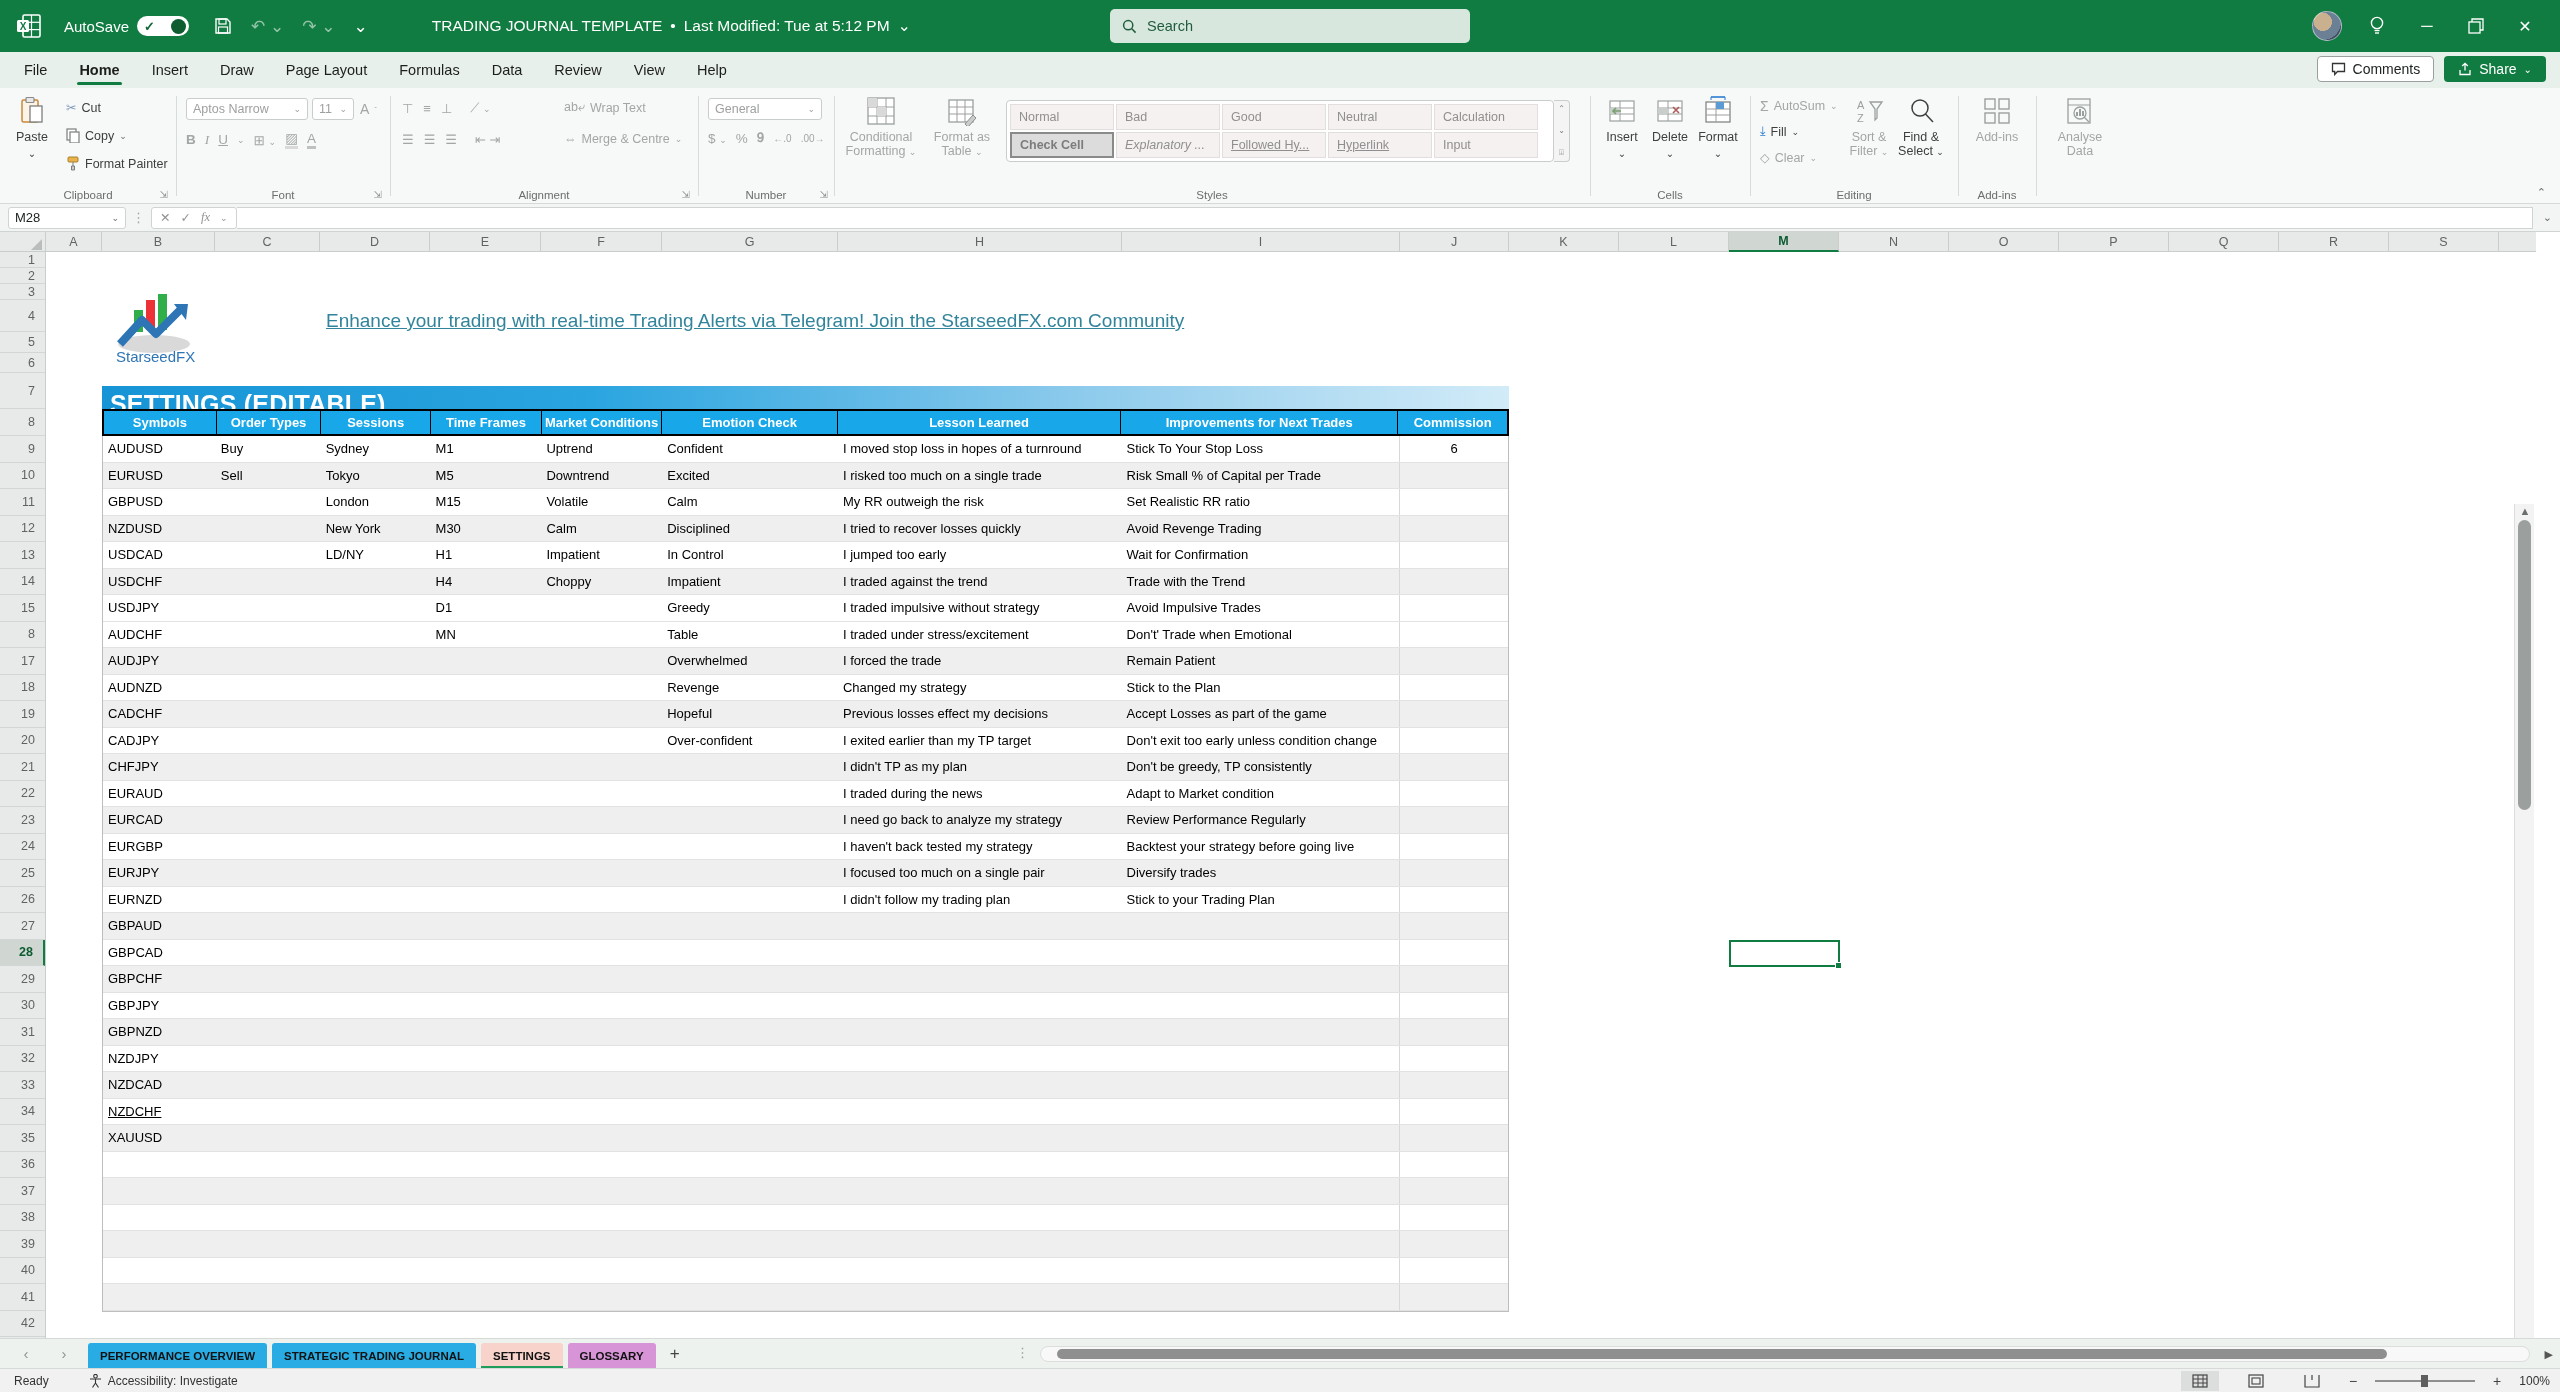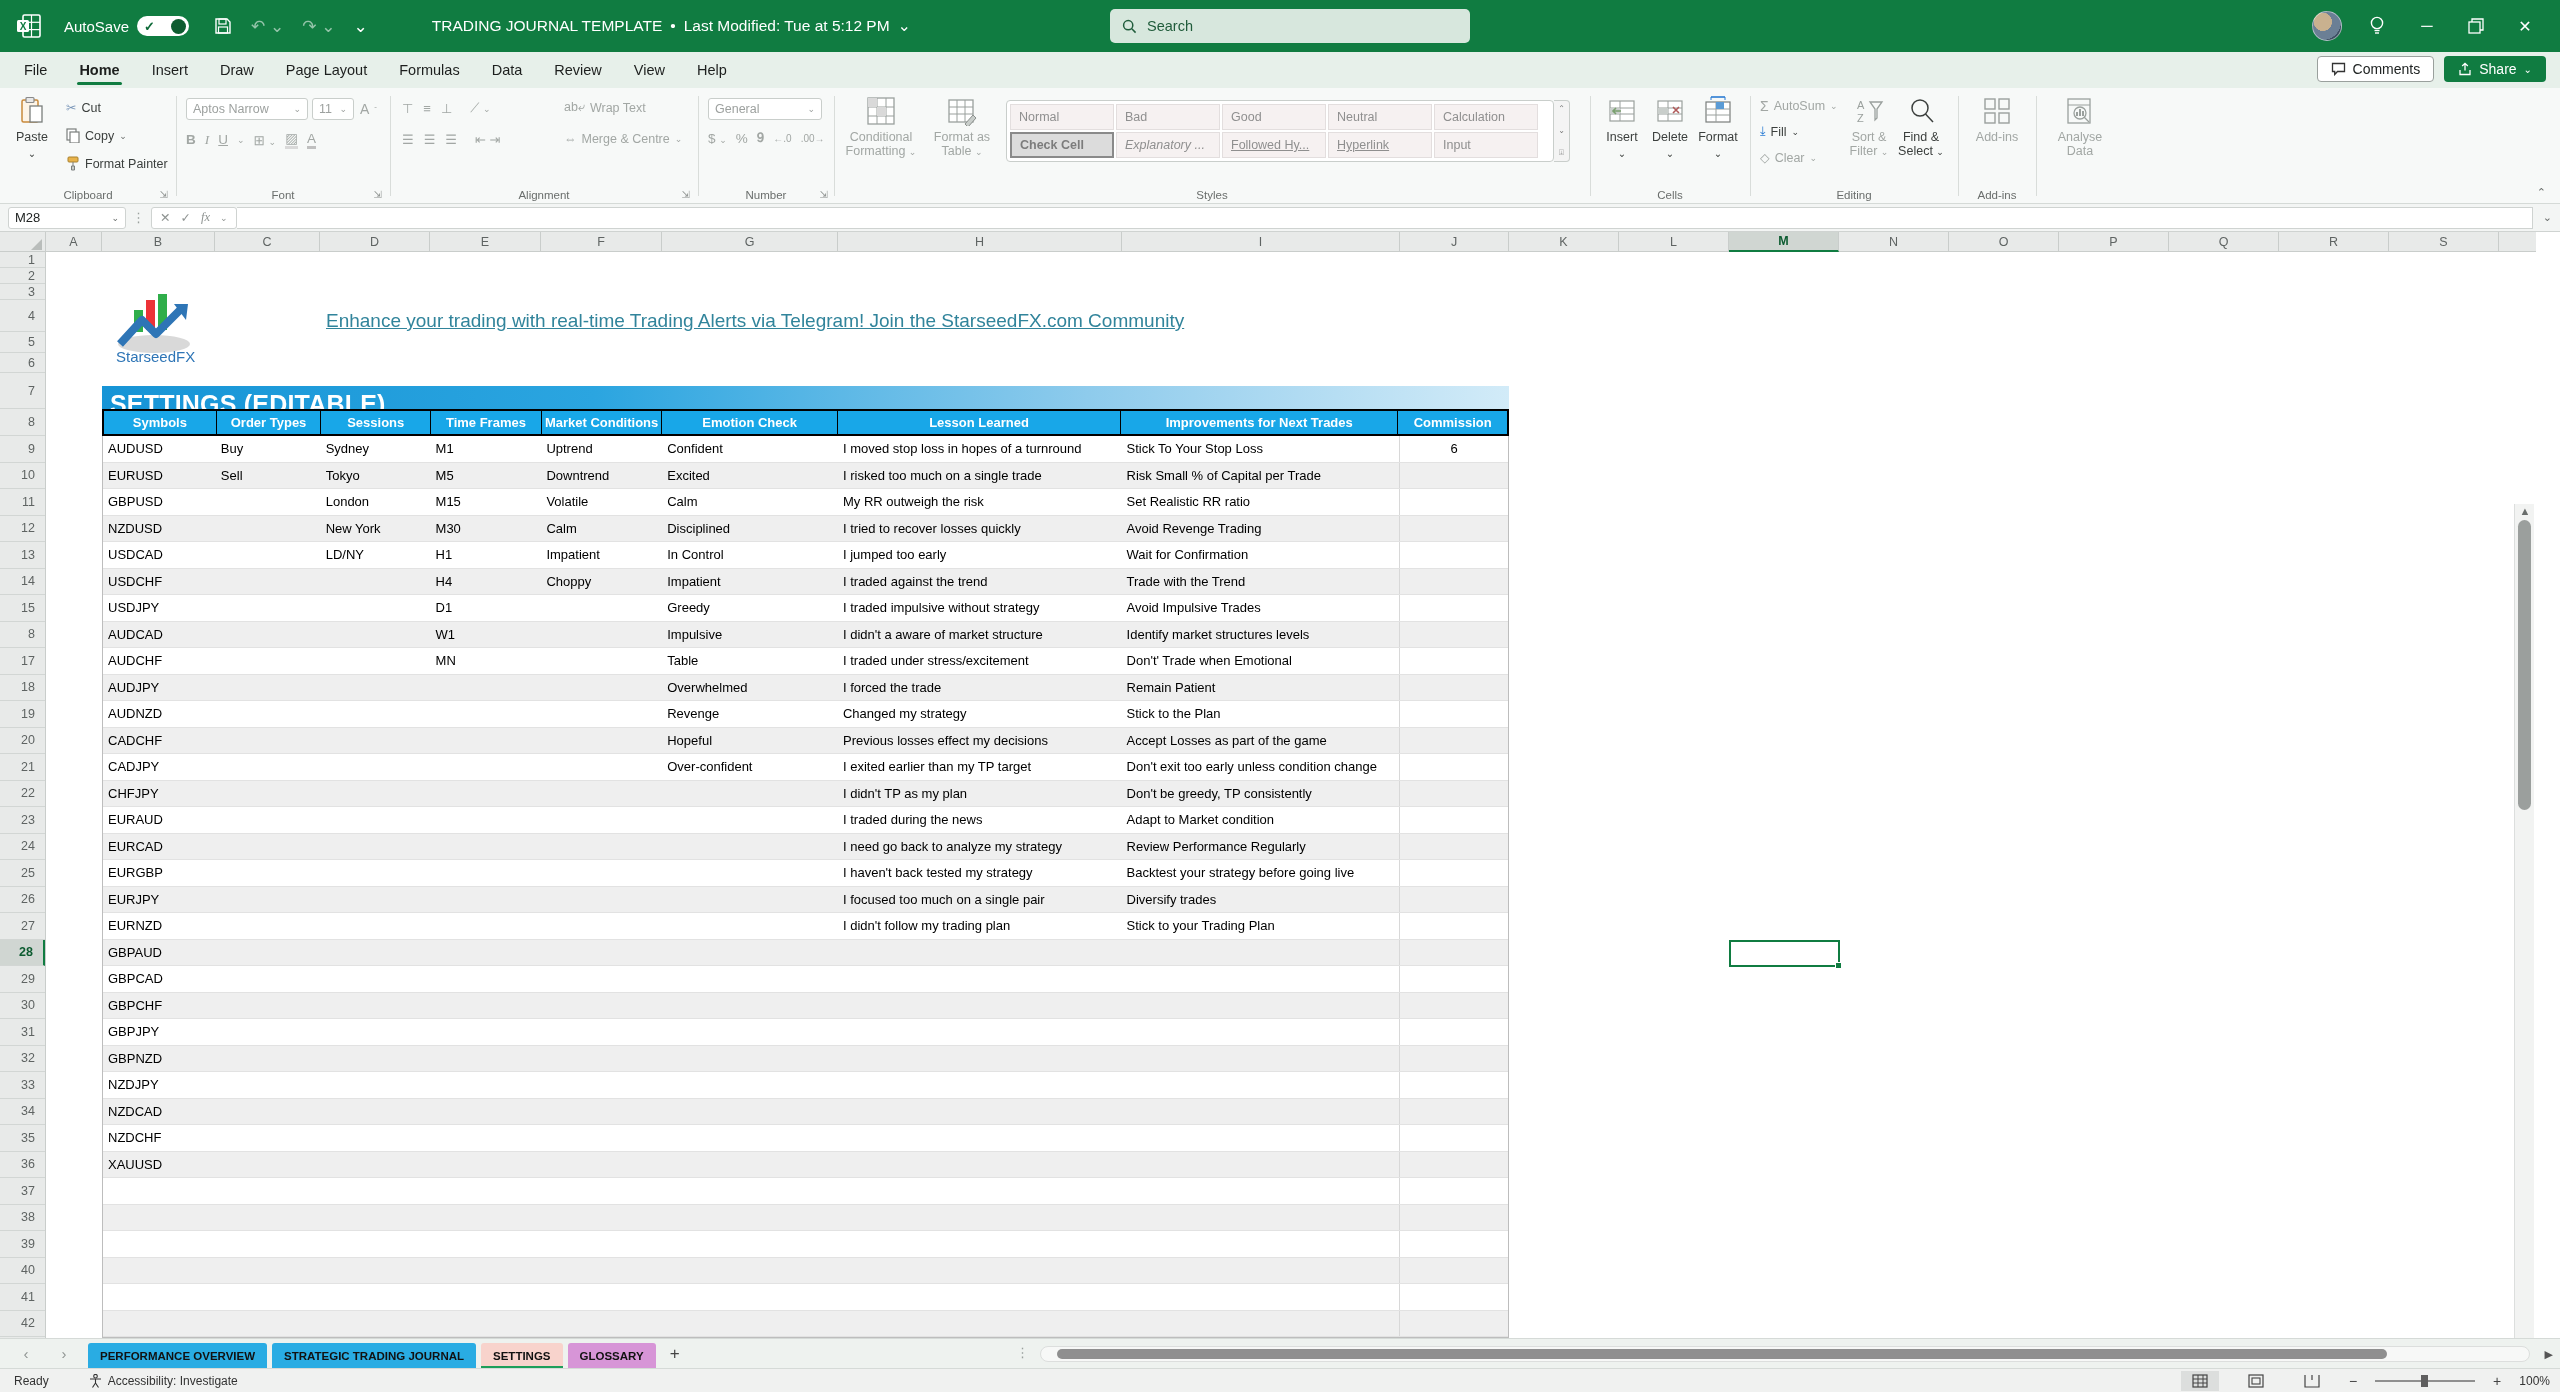--- a/index.html
+++ b/index.html
@@ -639,31 +639,20 @@
           <div class="td" style="width: 113px;">USDJPY</div>
           <div class="td" style="width: 105px;"></div>
           <div class="td" style="width: 110px;"></div>
           <div class="td" style="width: 111px;">D1</div>
           <div class="td" style="width: 121px;"></div>
           <div class="td" style="width: 176px;">Greedy</div>
           <div class="td" style="width: 284px;">I traded impulsive without strategy</div>
           <div class="td" style="width: 278px;">Avoid Impulsive Trades</div>
           <div class="td commission" style="width: 109px;"></div>
         </div>
-        <div class="tr band">
-          <div class="td" style="width: 113px;">AUDCAD</div>
-          <div class="td" style="width: 105px;"></div>
-          <div class="td" style="width: 110px;"></div>
-          <div class="td" style="width: 111px;">W1</div>
-          <div class="td" style="width: 121px;"></div>
-          <div class="td" style="width: 176px;">Impulsive</div>
-          <div class="td" style="width: 284px;">I didn't a aware of market structure</div>
-          <div class="td" style="width: 278px;">Identify market structures levels</div>
-          <div class="td commission" style="width: 109px;"></div>
-        </div>
         <div class="tr">
           <div class="td" style="width: 113px;">AUDCHF</div>
           <div class="td" style="width: 105px;"></div>
           <div class="td" style="width: 110px;"></div>
           <div class="td" style="width: 111px;">MN</div>
           <div class="td" style="width: 121px;"></div>
           <div class="td" style="width: 176px;">Table</div>
           <div class="td" style="width: 284px;">I traded under stress/excitement</div>
           <div class="td" style="width: 278px;">Don't' Trade when Emotional</div>
           <div class="td commission" style="width: 109px;"></div>
@@ -849,21 +838,21 @@
           <div class="td" style="width: 105px;"></div>
           <div class="td" style="width: 110px;"></div>
           <div class="td" style="width: 111px;"></div>
           <div class="td" style="width: 121px;"></div>
           <div class="td" style="width: 176px;"></div>
           <div class="td" style="width: 284px;"></div>
           <div class="td" style="width: 278px;"></div>
           <div class="td commission" style="width: 109px;"></div>
         </div>
         <div class="tr">
-          <div class="td" style="width: 113px;">NZDCHF</div>
+          <div class="td" style="width: 113px; text-decoration: underline;">NZDCHF</div>
           <div class="td" style="width: 105px;"></div>
           <div class="td" style="width: 110px;"></div>
           <div class="td" style="width: 111px;"></div>
           <div class="td" style="width: 121px;"></div>
           <div class="td" style="width: 176px;"></div>
           <div class="td" style="width: 284px;"></div>
           <div class="td" style="width: 278px;"></div>
           <div class="td commission" style="width: 109px;"></div>
         </div>
         <div class="tr band">

